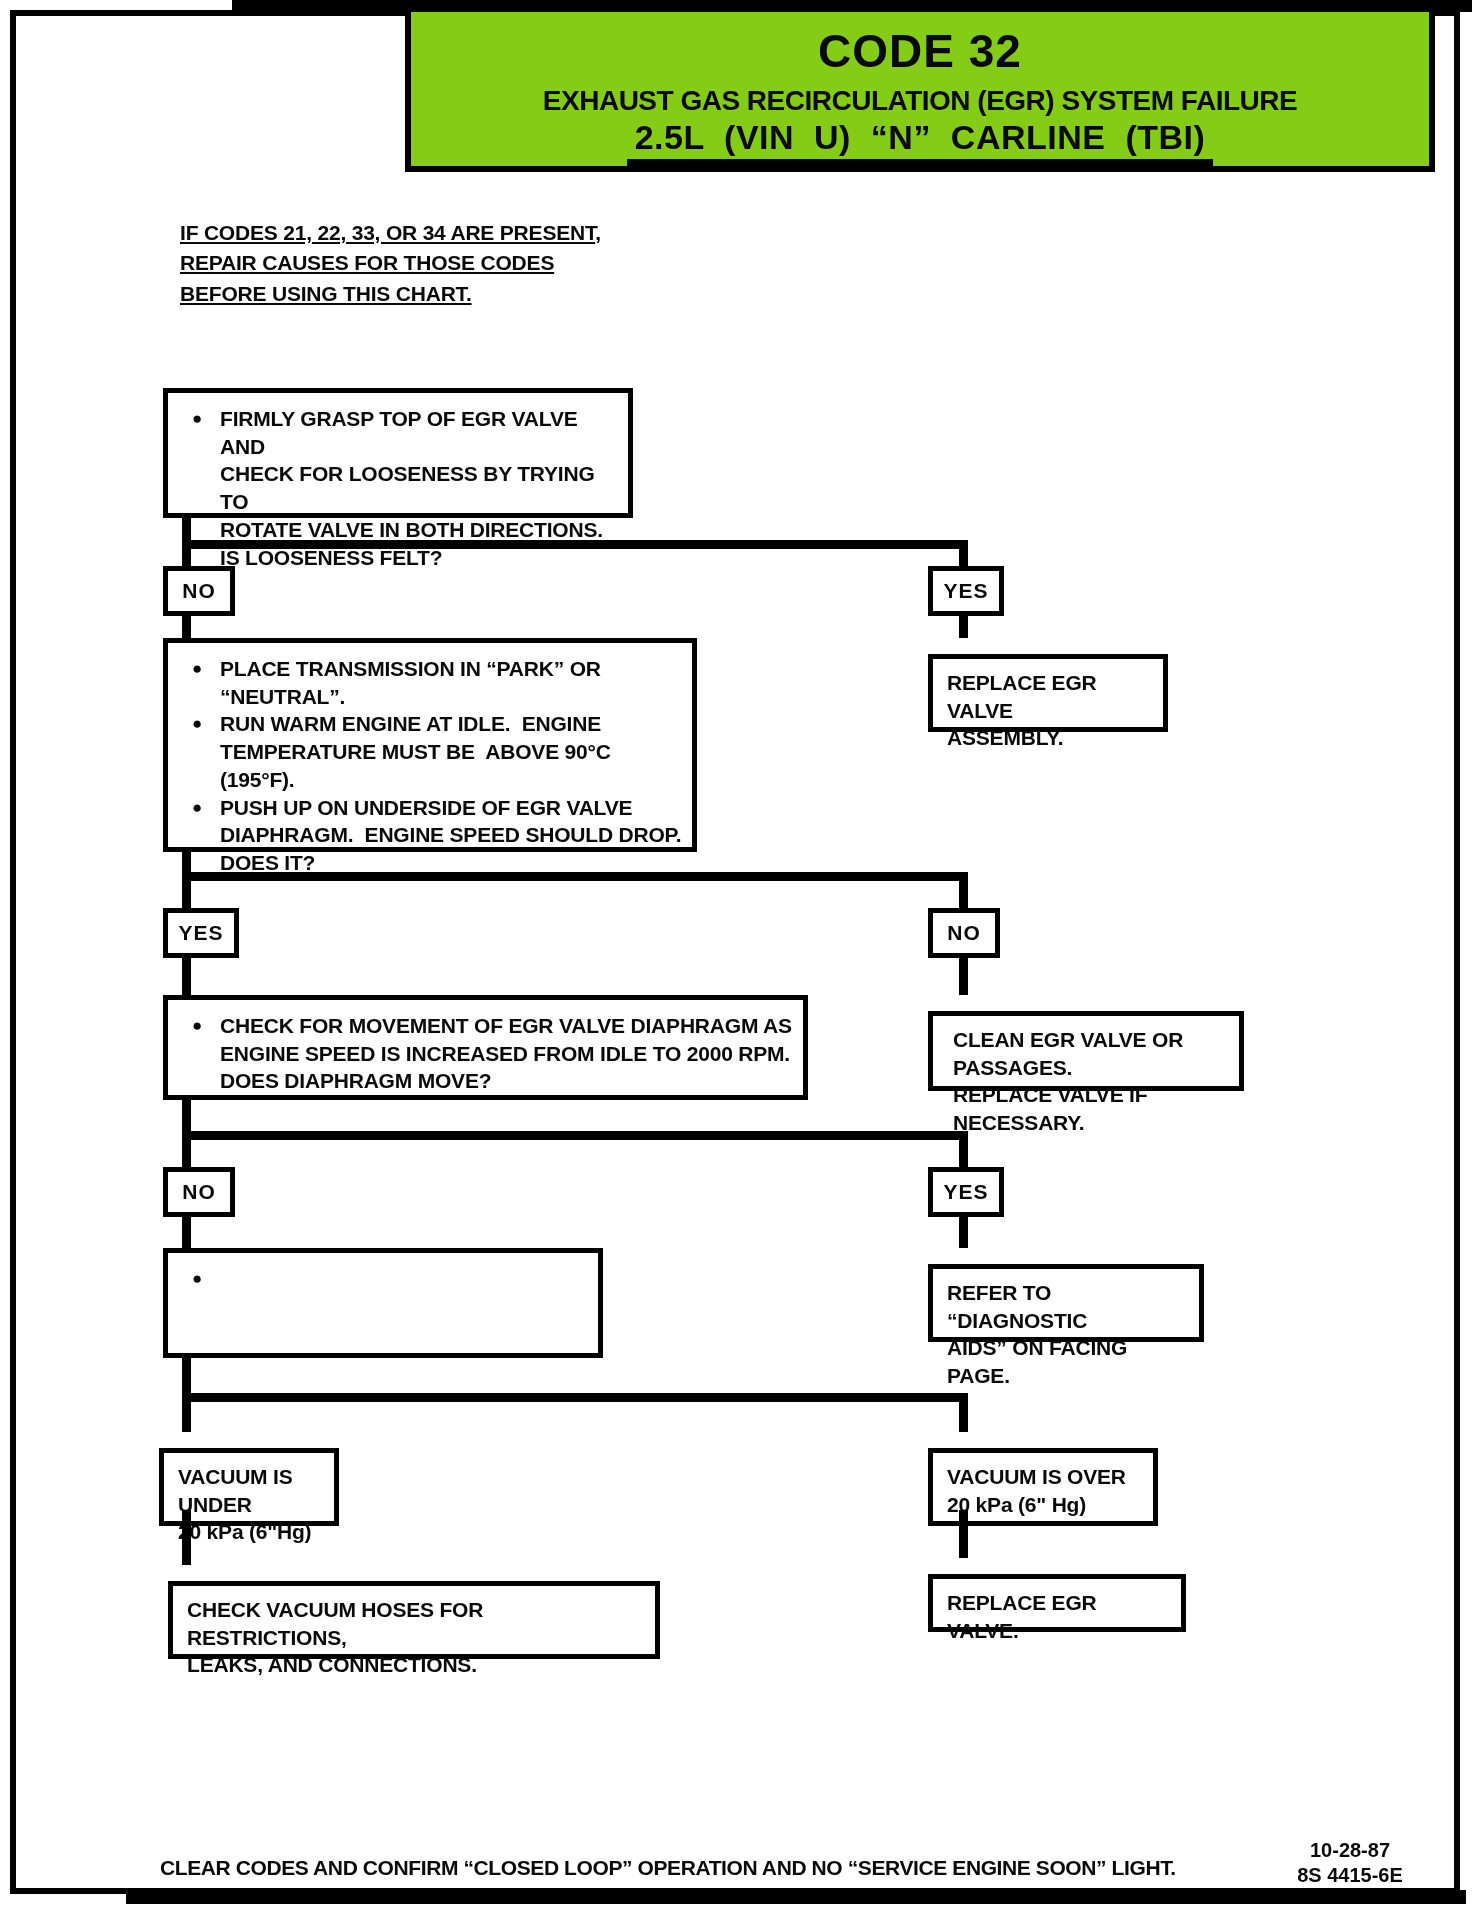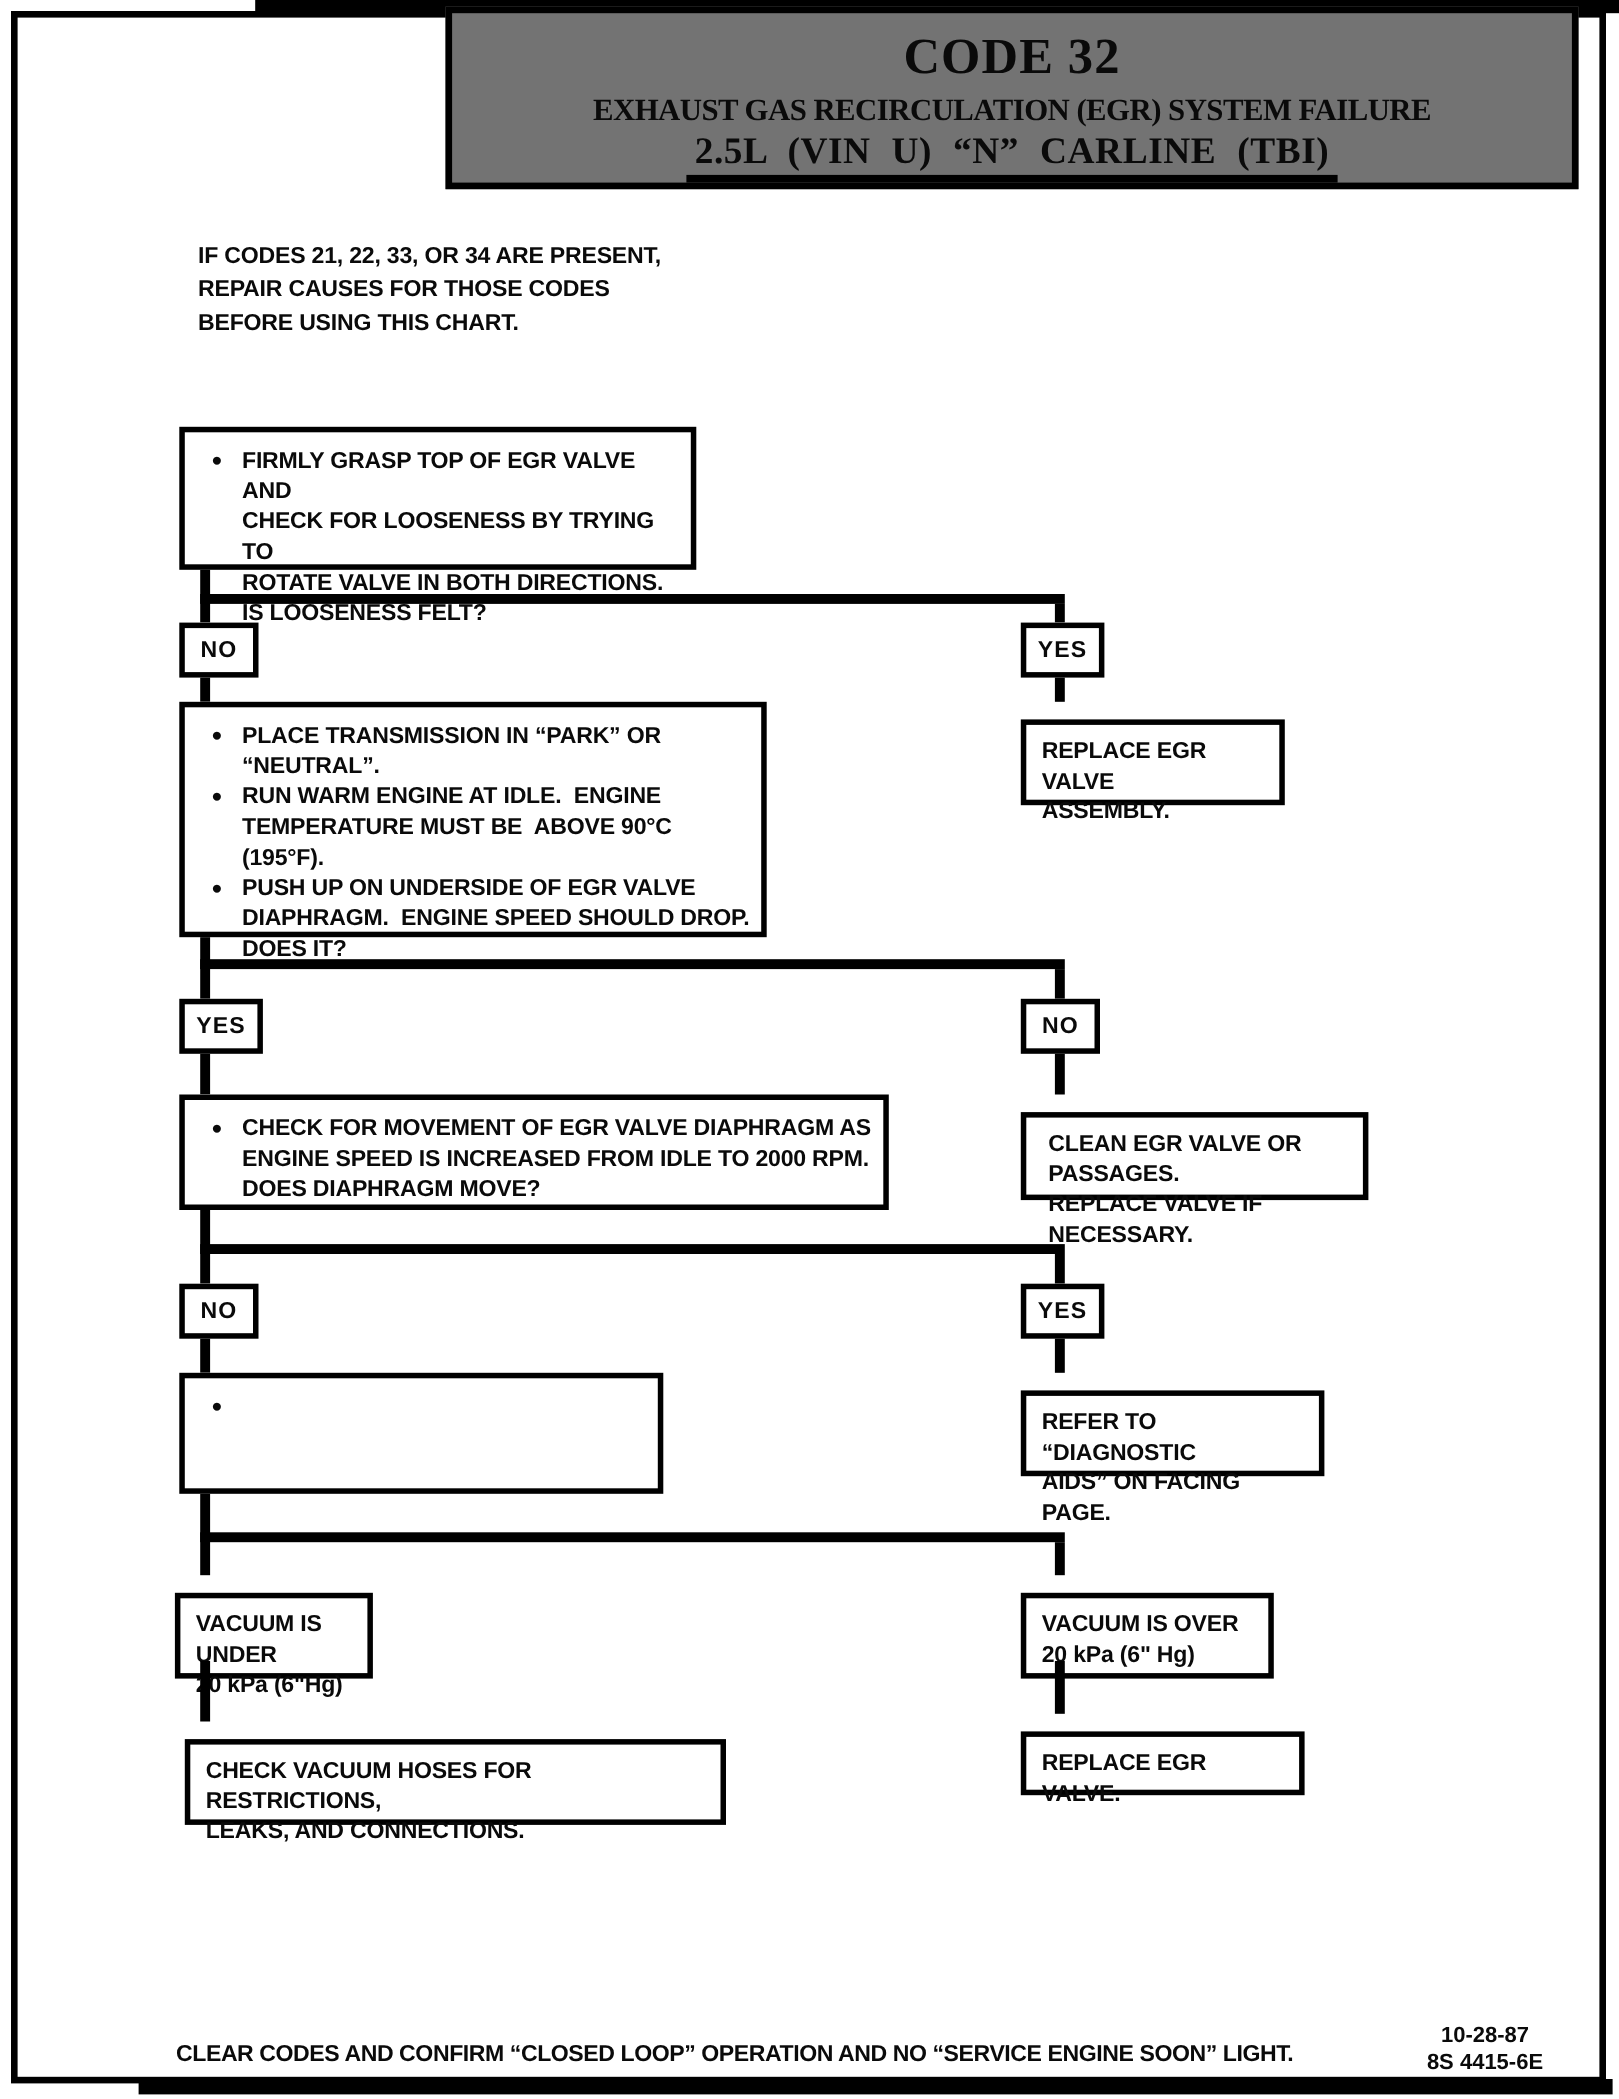--- a/index.html
+++ b/index.html
@@ -11,35 +11,35 @@
   }
   .page-frame{
     position:absolute;left:10px;top:10px;right:12px;bottom:14px;
     border:6px solid #000;pointer-events:none;
   }
   .top-bar{position:absolute;left:232px;top:0;width:1240px;height:12px;background:#000;}
   .bottom-bar{position:absolute;left:126px;top:1890px;width:1340px;height:14px;background:#000;}
 
   .title-box{
     position:absolute;left:405px;top:6px;width:1030px;height:166px;
-    border:6px solid #000;box-sizing:border-box;background:#737373;
+    border:6px solid #000;box-sizing:border-box;background:#84cc16;
     text-align:center;
-    font-family:Liberation Serif, serif;
   }
   .title-code{font-size:46px;font-weight:bold;letter-spacing:1px;margin-top:16px;line-height:1;}
   .title-sub1{font-size:28px;font-weight:bold;letter-spacing:-0.5px;margin-top:12px;line-height:1.1;}
   .title-sub2{
     display:inline-block;font-size:34px;font-weight:bold;letter-spacing:0.5px;word-spacing:10px;
     margin-top:2px;line-height:1.1;border-bottom:7px solid #000;padding:0 8px 3px 8px;
   }
 
   .intro{
     position:absolute;left:180px;top:218px;width:470px;
     font-size:21px;font-weight:bold;line-height:1.45;letter-spacing:-0.2px;
     white-space:pre-wrap;
+    text-decoration:underline;
   }
 
   .fbox{
     position:absolute;border:5px solid #000;box-sizing:border-box;background:#fff;
     font-size:21px;font-weight:bold;line-height:1.32;letter-spacing:-0.2px;
   }
   .fbox .txt{white-space:pre-wrap;display:block;}
   .bullet-row{display:flex;}
   .bullet-glyph{width:46px;flex:0 0 46px;text-align:center;font-size:17px;line-height:1.6;}
   .bullet-row .txt{flex:1;}

